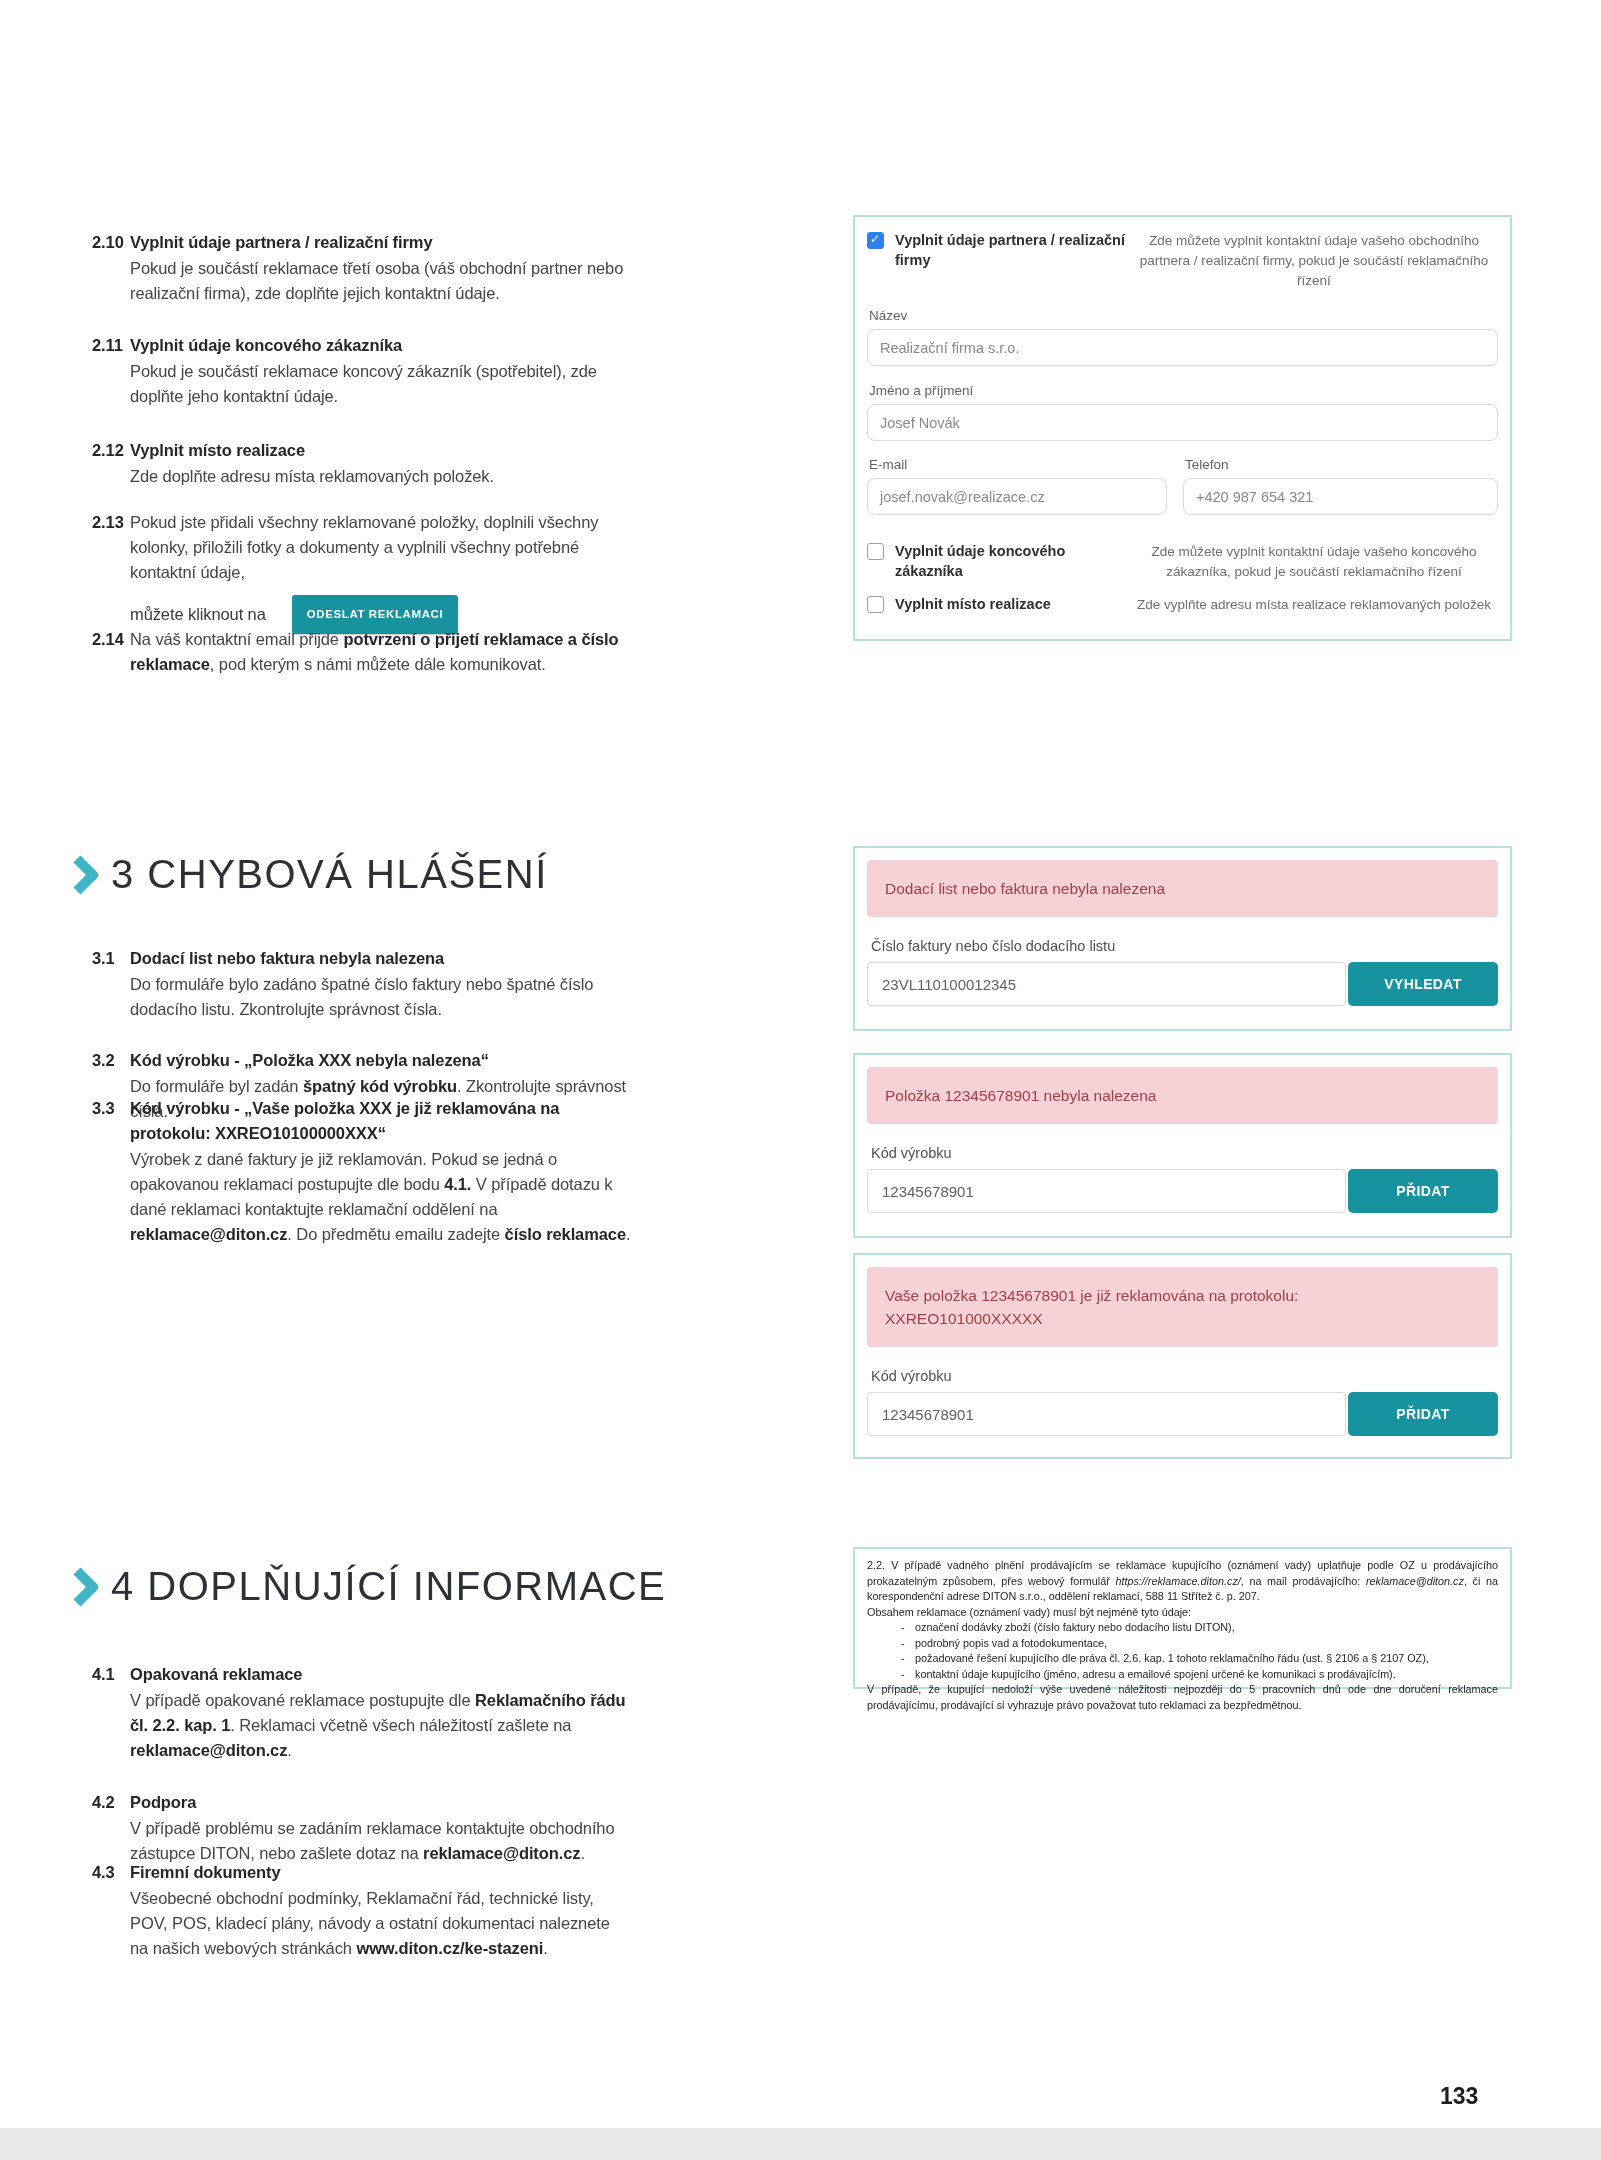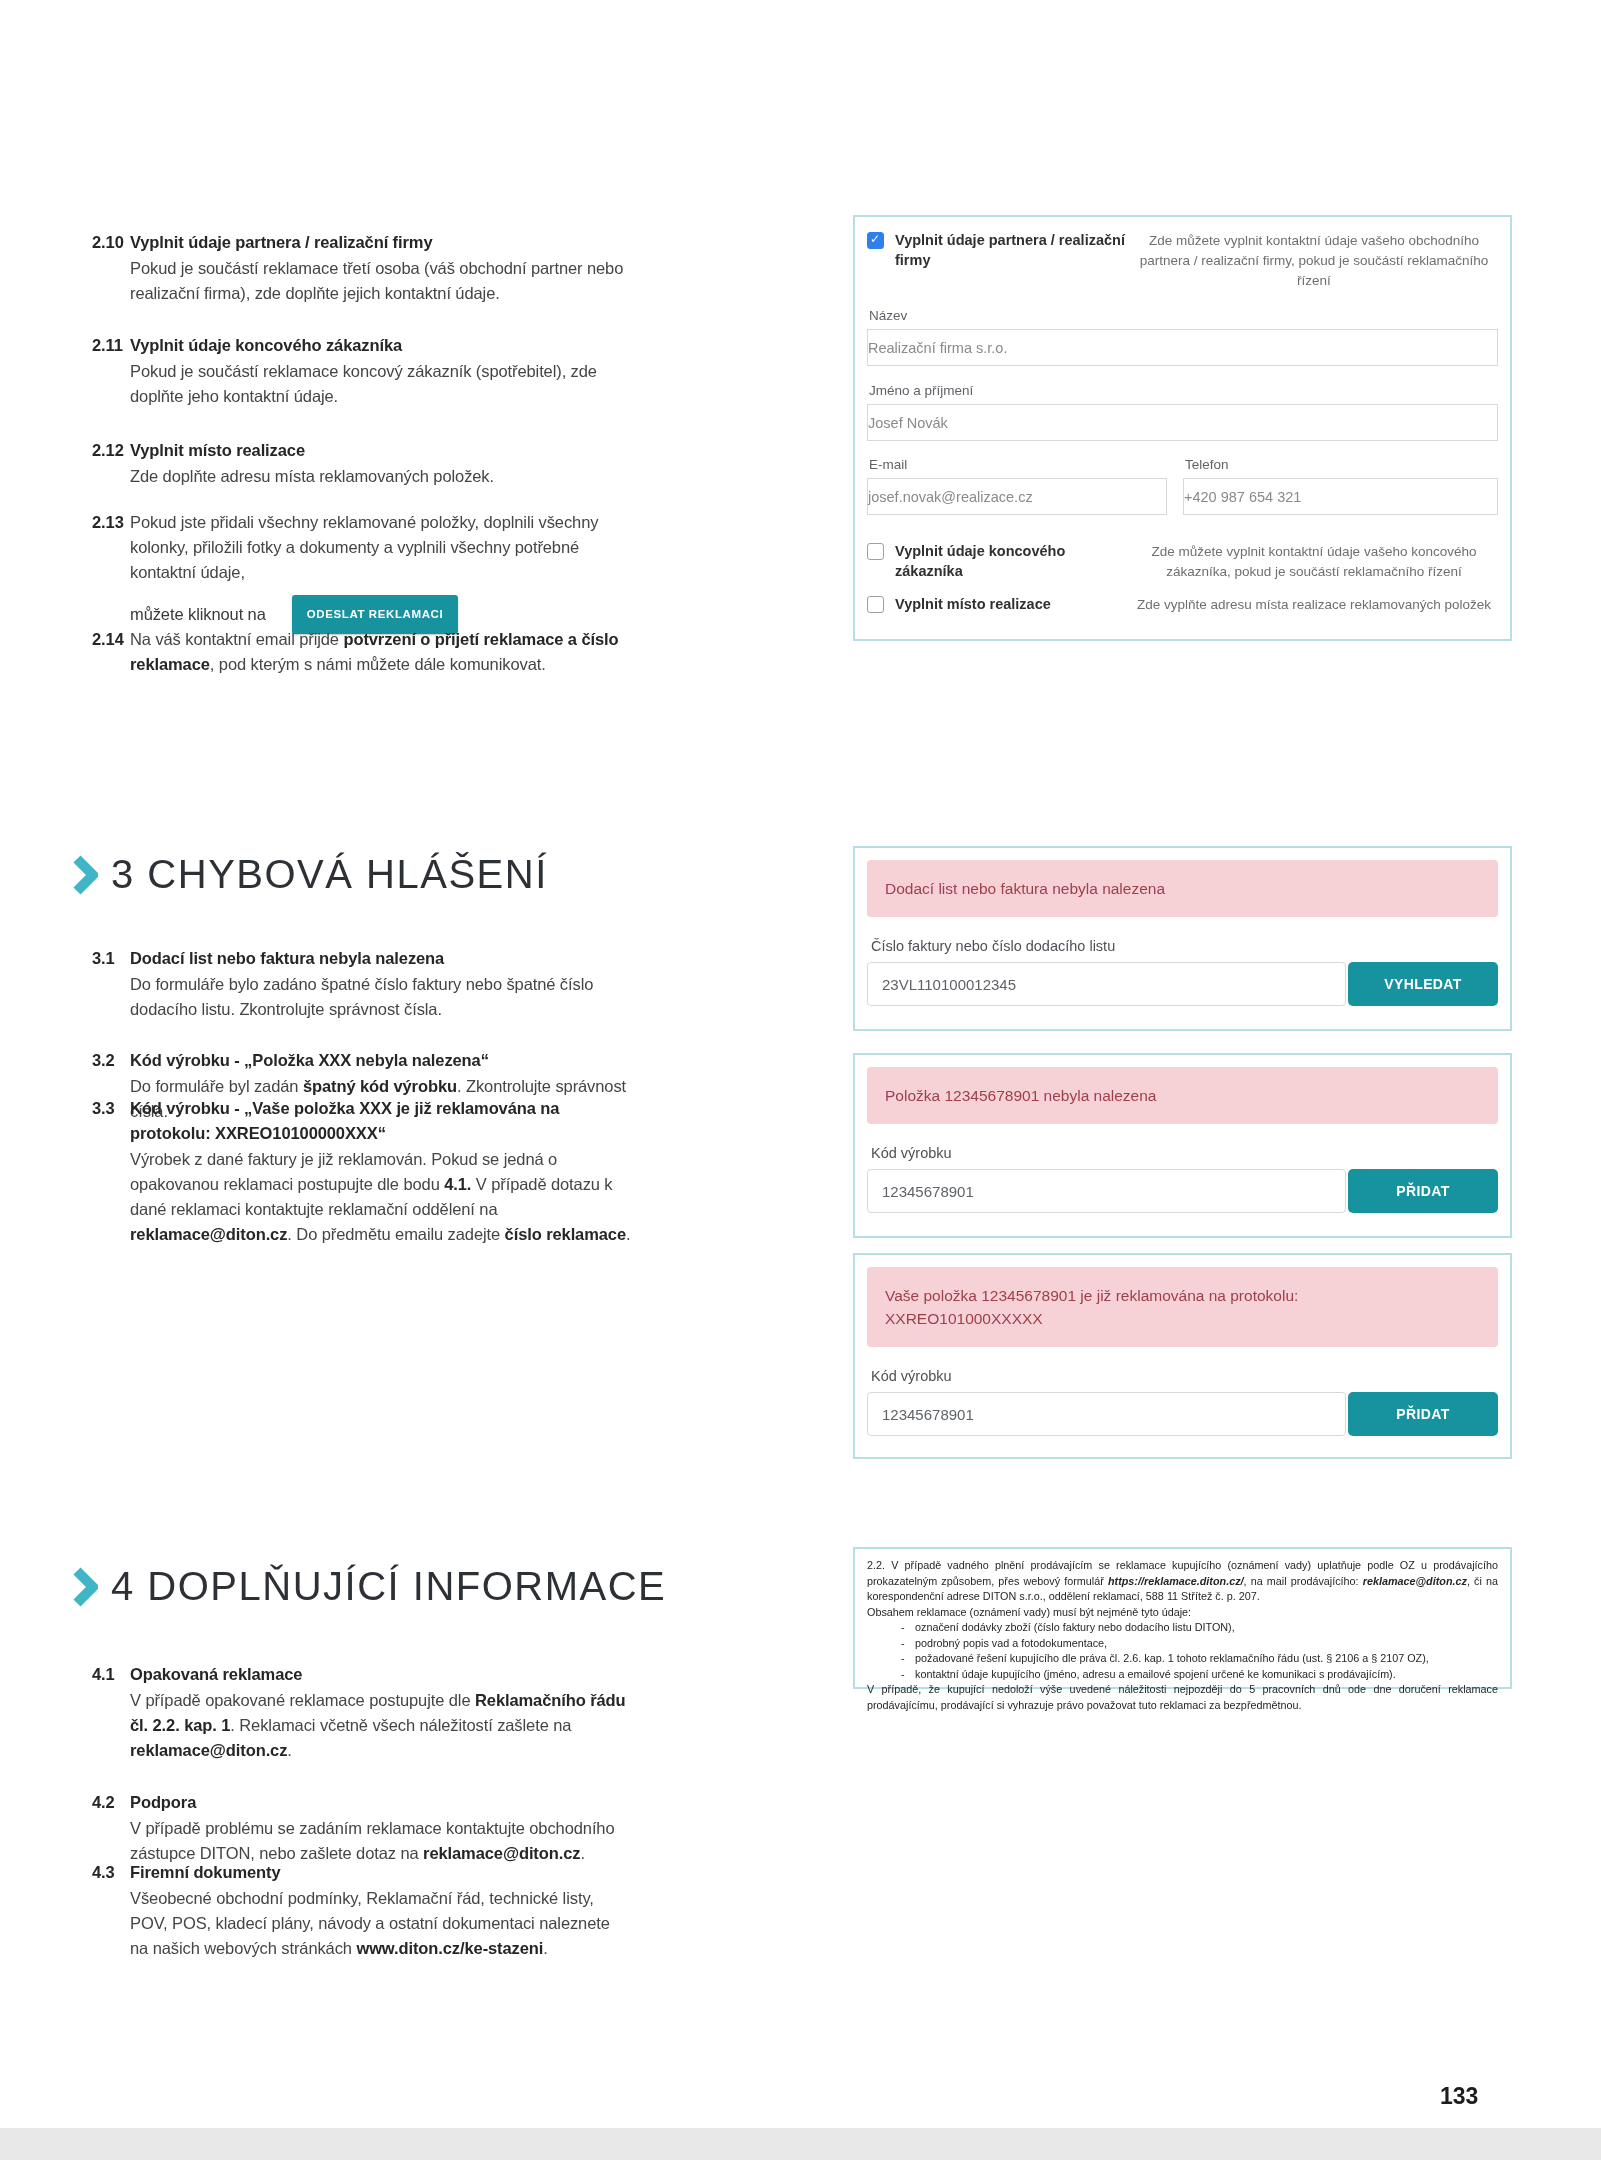--- a/index.html
+++ b/index.html
@@ -6,21 +6,21 @@
   .page{position:relative;width:1601px;height:2128px;background:#ffffff;
         font-family:"Liberation Sans",sans-serif;color:#3a3a3a;overflow:hidden;}
 
   
   .item{position:absolute;left:92px;width:540px;display:grid;grid-template-columns:38px 1fr;
         font-size:16.5px;line-height:25px;letter-spacing:-0.1px;}
   .item .num{font-weight:bold;color:#262626;}
   .item .ititle{font-weight:bold;color:#262626;}
   .item .ibody{color:#454545;margin-top:1px;}
   .b{font-weight:bold;color:#262626;}
-  .i{font-style:italic;font-weight:bold;}
+  .i{font-style:italic;}
 
   
   .bighead{position:absolute;left:72px;display:flex;align-items:center;gap:13px;}
   .bighead .htext{font-size:40px;letter-spacing:1.5px;color:#2d3136;font-weight:400;}
 
   
   .mini-btn{display:inline-block;margin-left:26px;background:#17929F;color:#fff;
             font-size:11.5px;font-weight:bold;letter-spacing:.6px;padding:7px 15px;
             border-radius:3px;box-shadow:0 1px 2px rgba(0,0,0,.25);vertical-align:middle;}
   .btn-line{margin-top:10px;display:flex;align-items:center;}
@@ -33,22 +33,22 @@
   .form-pad{padding:13px 12px;}
   .cb-row{display:flex;align-items:flex-start;}
   .checkbox{flex:0 0 auto;width:15px;height:15px;border:1.6px solid #9aa0a6;border-radius:3px;
             background:#fff;margin-top:2px;position:relative;}
   .checkbox.checked{background:#2F80ED;border-color:#2F80ED;}
   .checkbox.checked::after{content:"✓";position:absolute;left:2px;top:-1px;color:#fff;
             font-size:12px;font-weight:bold;font-family:"DejaVu Sans",sans-serif;}
   .cb-label{width:235px;margin-left:11px;font-size:14.5px;font-weight:bold;color:#303030;line-height:20px;}
   .cb-desc{flex:1;text-align:center;font-size:13.5px;color:#6f6f6f;line-height:20px;padding-top:1px;}
   .f-label{font-size:13.5px;color:#5f6368;margin:17px 0 6px 2px;}
-  .f-input{box-sizing:border-box;width:100%;height:37px;border:1px solid #d9d9d9;border-radius:0;
-           background:#fff;display:flex;align-items:center;
+  .f-input{box-sizing:border-box;width:100%;height:37px;border:1px solid #d9d9d9;border-radius:8px;
+           background:#fff;display:flex;align-items:center;padding-left:12px;
            font-size:14.5px;color:#8a8a8a;}
   .two-col{display:flex;gap:16px;}
   .col-email{width:300px;}
   .col-tel{flex:1;}
   .cb2{margin-top:26px;}
   .cb3{margin-top:12px;}
 
   
   .err-pad{padding:12px;}
   .alert{background:#F6D2D6;border-radius:4px;color:#9E3F4B;font-size:15.5px;

